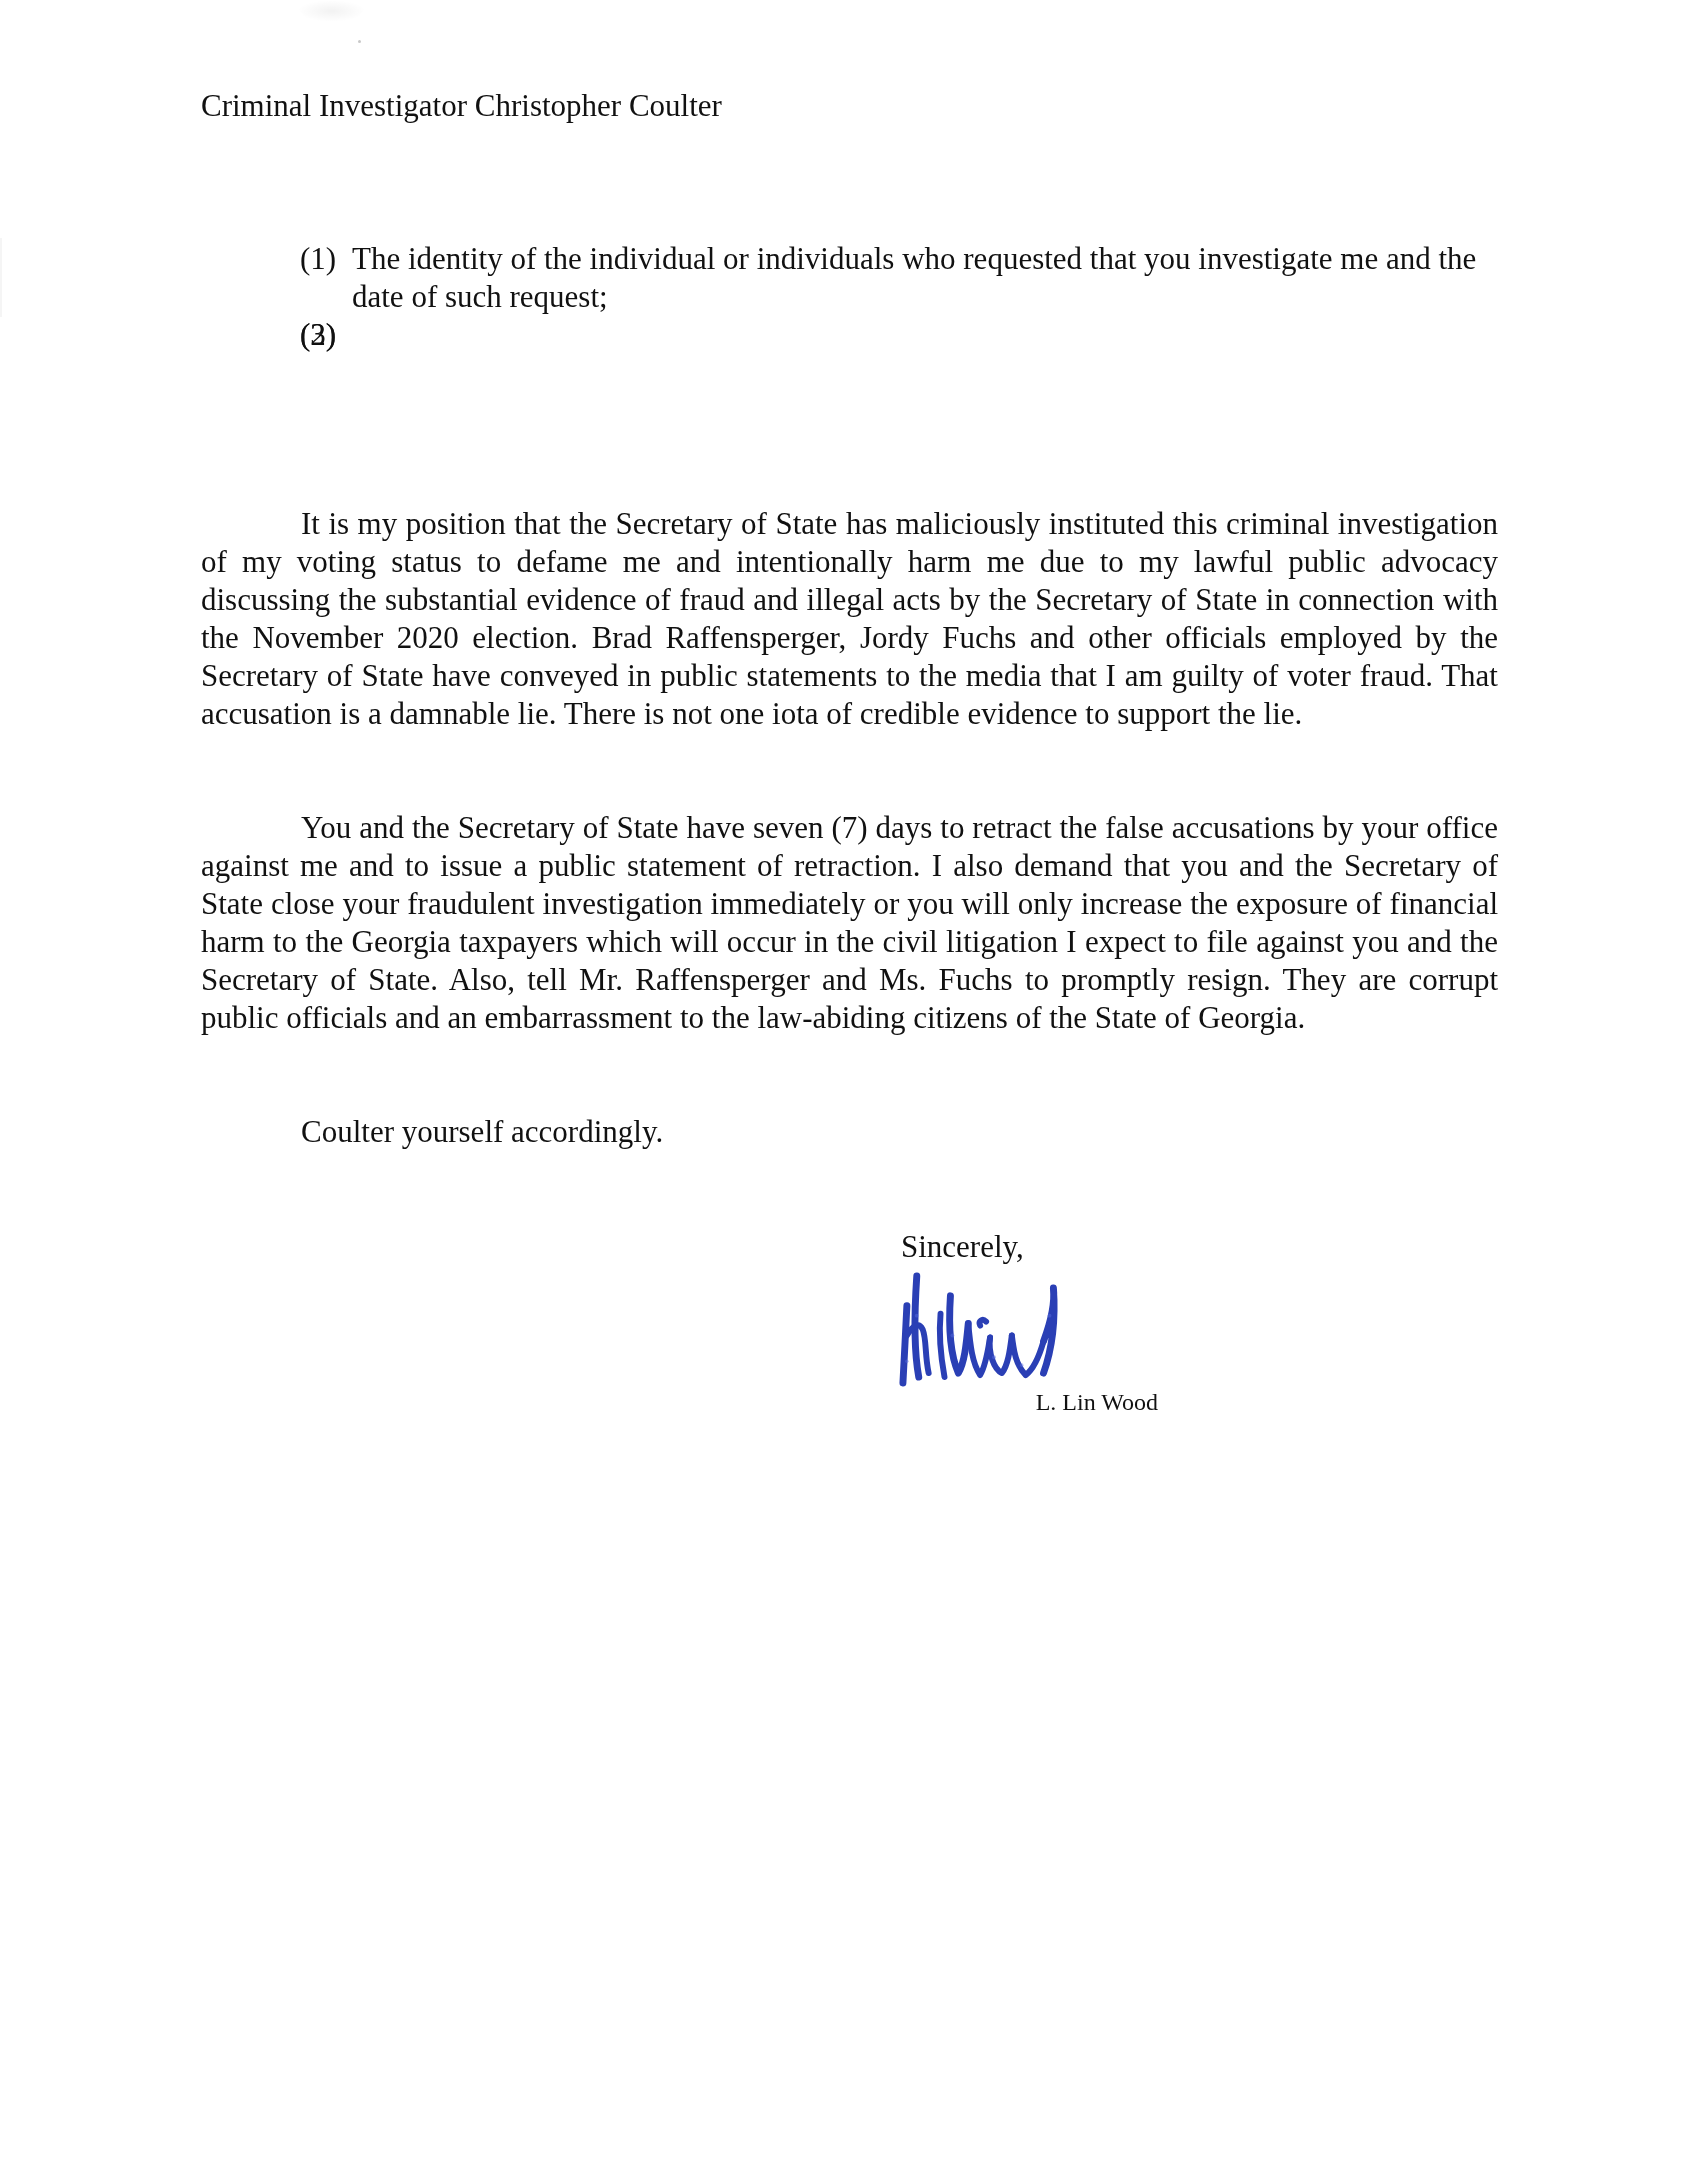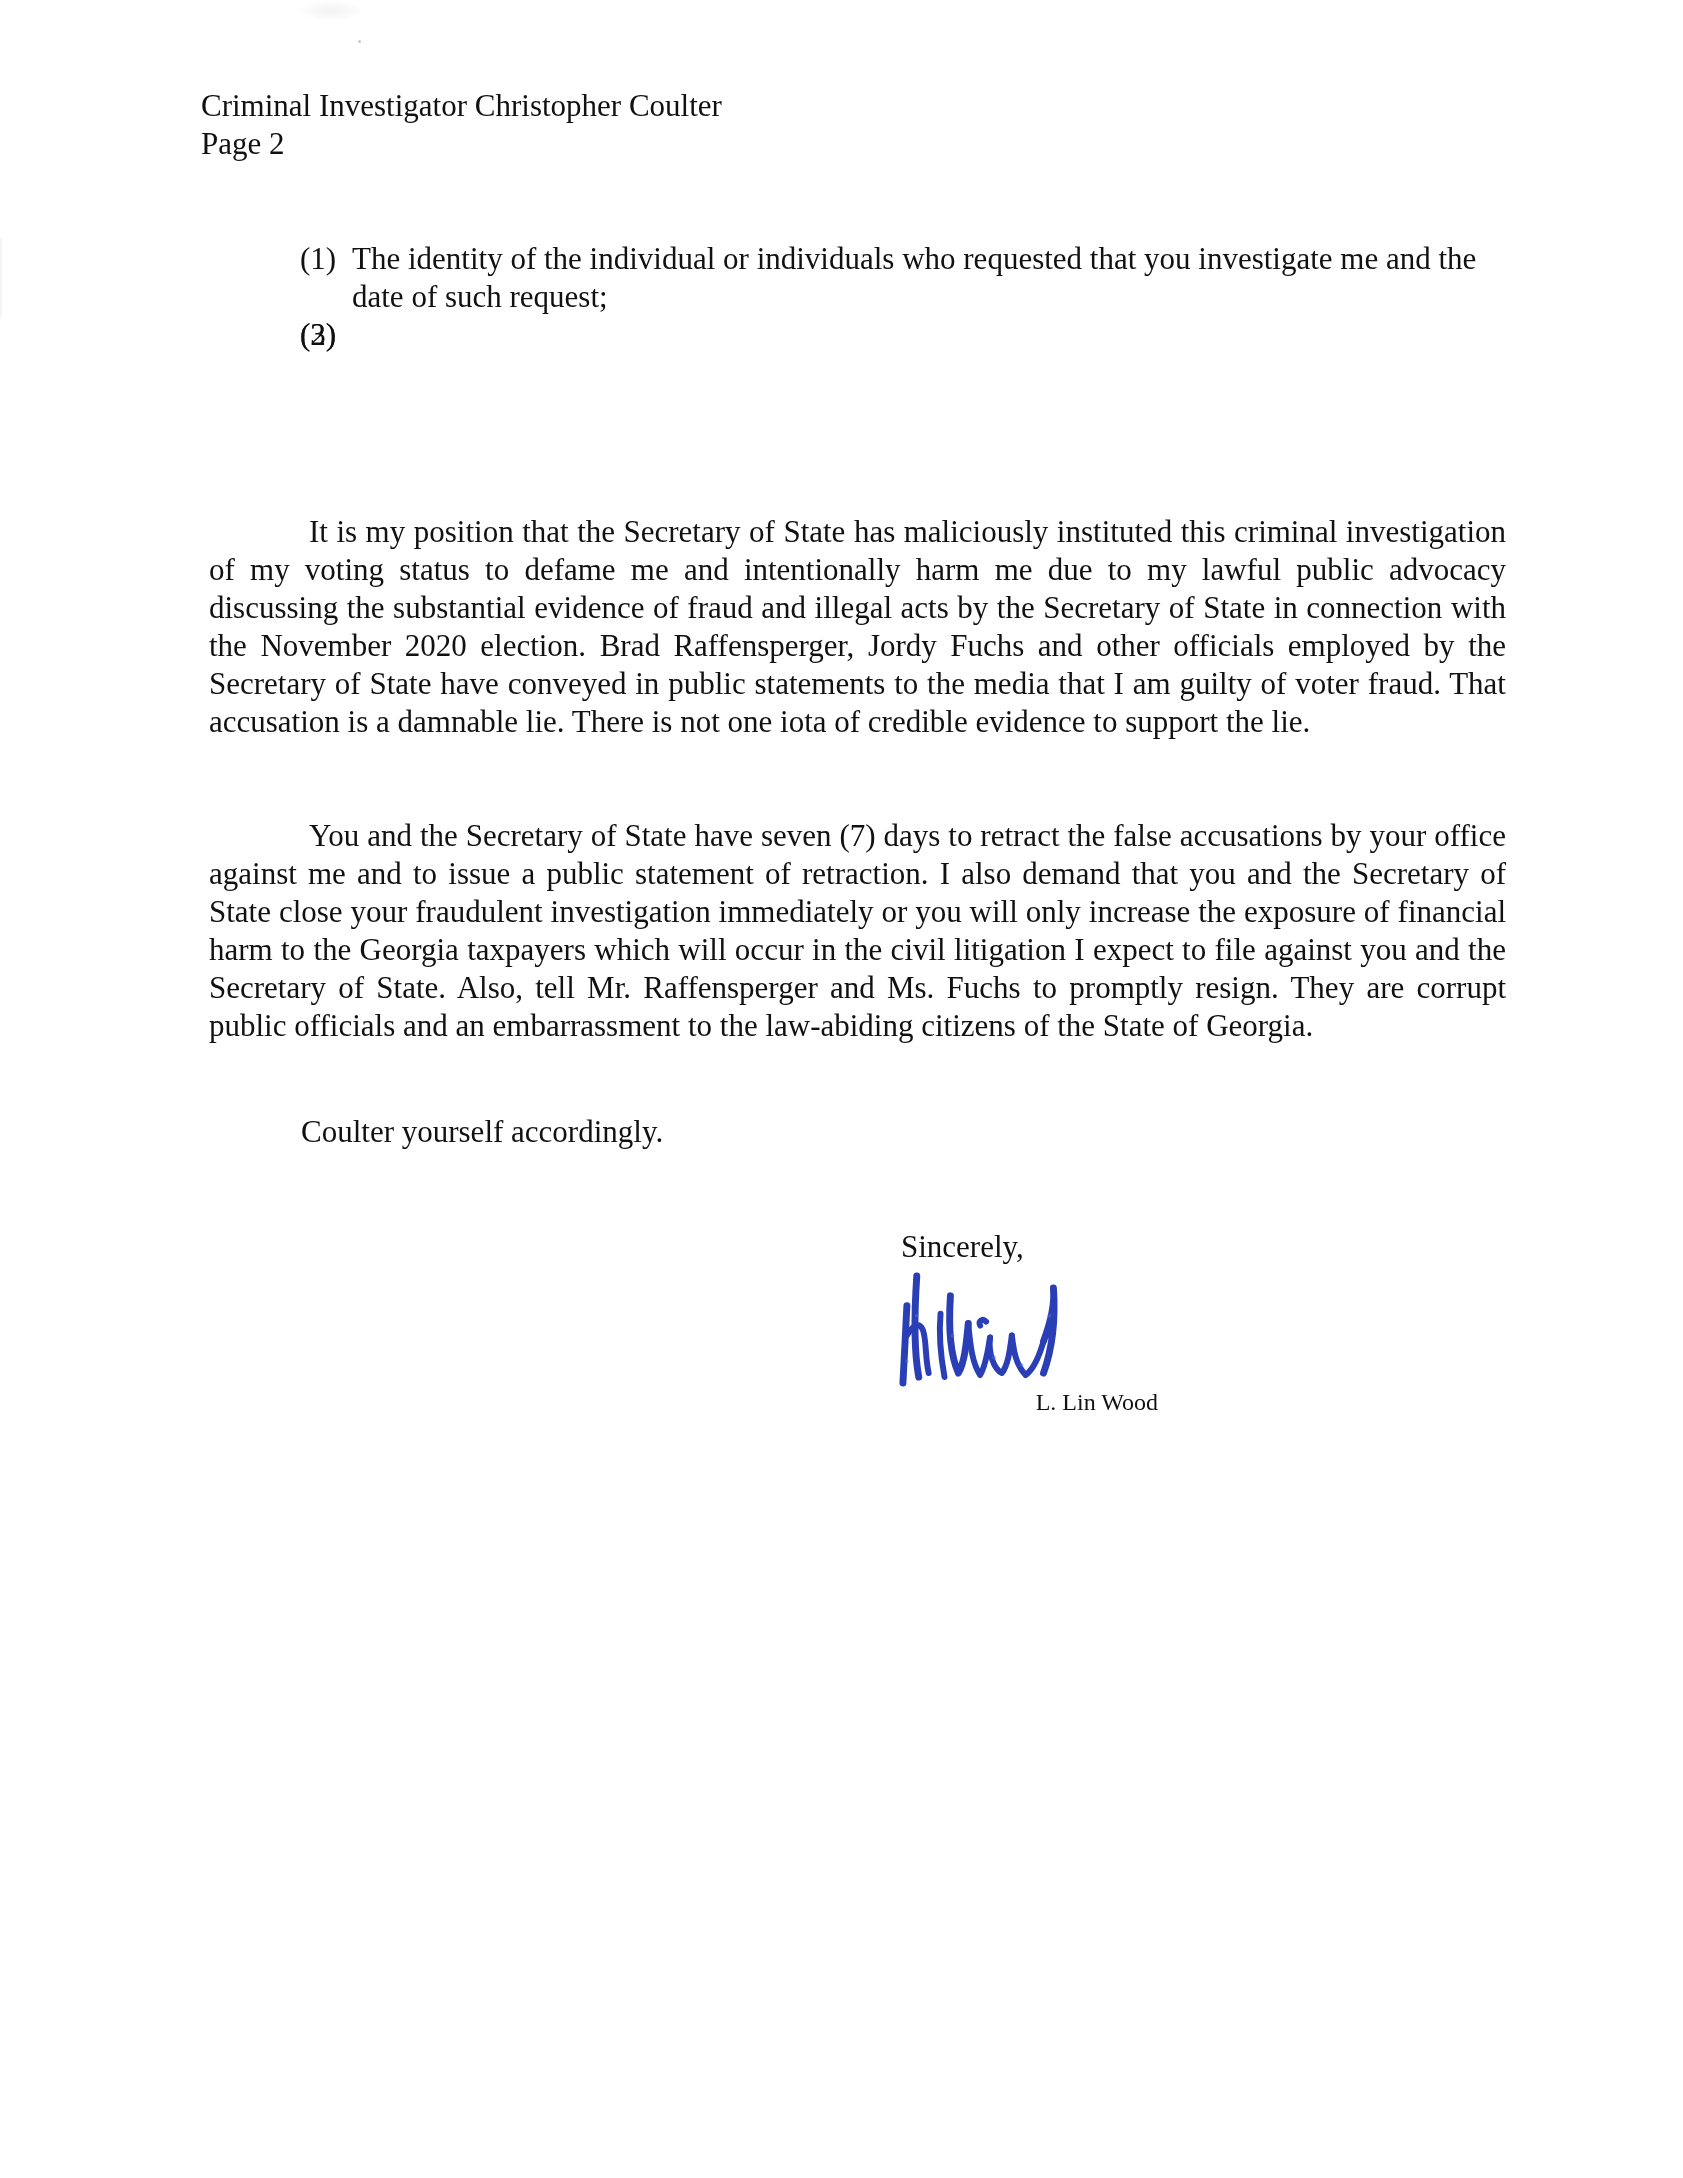--- a/index.html
+++ b/index.html
@@ -19,42 +19,41 @@
   .header { position: absolute; left: 201px; top: 87px; font-size: 31px; line-height: 38px; }
   .header div { white-space: nowrap; }
 
   .list { position: absolute; left: 300px; top: 240px; width: 1198px; font-size: 31px; line-height: 38px; margin: 0; padding: 0; list-style: none; }
   .list li { position: relative; padding-left: 52px; text-align: left; }
   .list .num { position: absolute; left: 0; top: 0; }
 
   .para {
     position: absolute; left: 201px; width: 1297px;
     font-size: 31px; line-height: 38px; text-align: justify;
-    text-indent: 100px; margin: 8px;
+    text-indent: 100px; margin: 0;
   }
   .para.p1 { top: 505px; }
   .para.p2 { top: 809px; }
   .closing-line { position: absolute; left: 301px; top: 1113px; font-size: 31px; line-height: 38px; white-space: nowrap; }
 
   .sig-block { position: absolute; left: 901px; top: 1184px; width: 257px; }
   .sincerely { font-size: 31px; line-height: 38px; white-space: nowrap; margin-top: 44px; }
   .signature { position: relative; width: 198px; height: 127px; margin-left: -6px; }
   .signer { font-size: 24px; line-height: 38px; white-space: nowrap; margin-top: -10px; text-align: right; }
 </style>
 </head>
 <body>
 
 <div class="page">
   <div class="scan-smudge"></div>
   <div class="scan-dot"></div>
   <div class="left-edge"></div>
 
   <div class="header">
     <div>Criminal Investigator Christopher Coulter</div>
-    <div>Page 2</div>
   </div>
 
   <ul class="list">
     <li>
       <span class="num">(1)</span>
       <span>The identity of the individual or individuals who requested that you investigate me and the date of such request;</span>
     </li>
     <li>
       <span class="num">(2)</span>
     </li>

